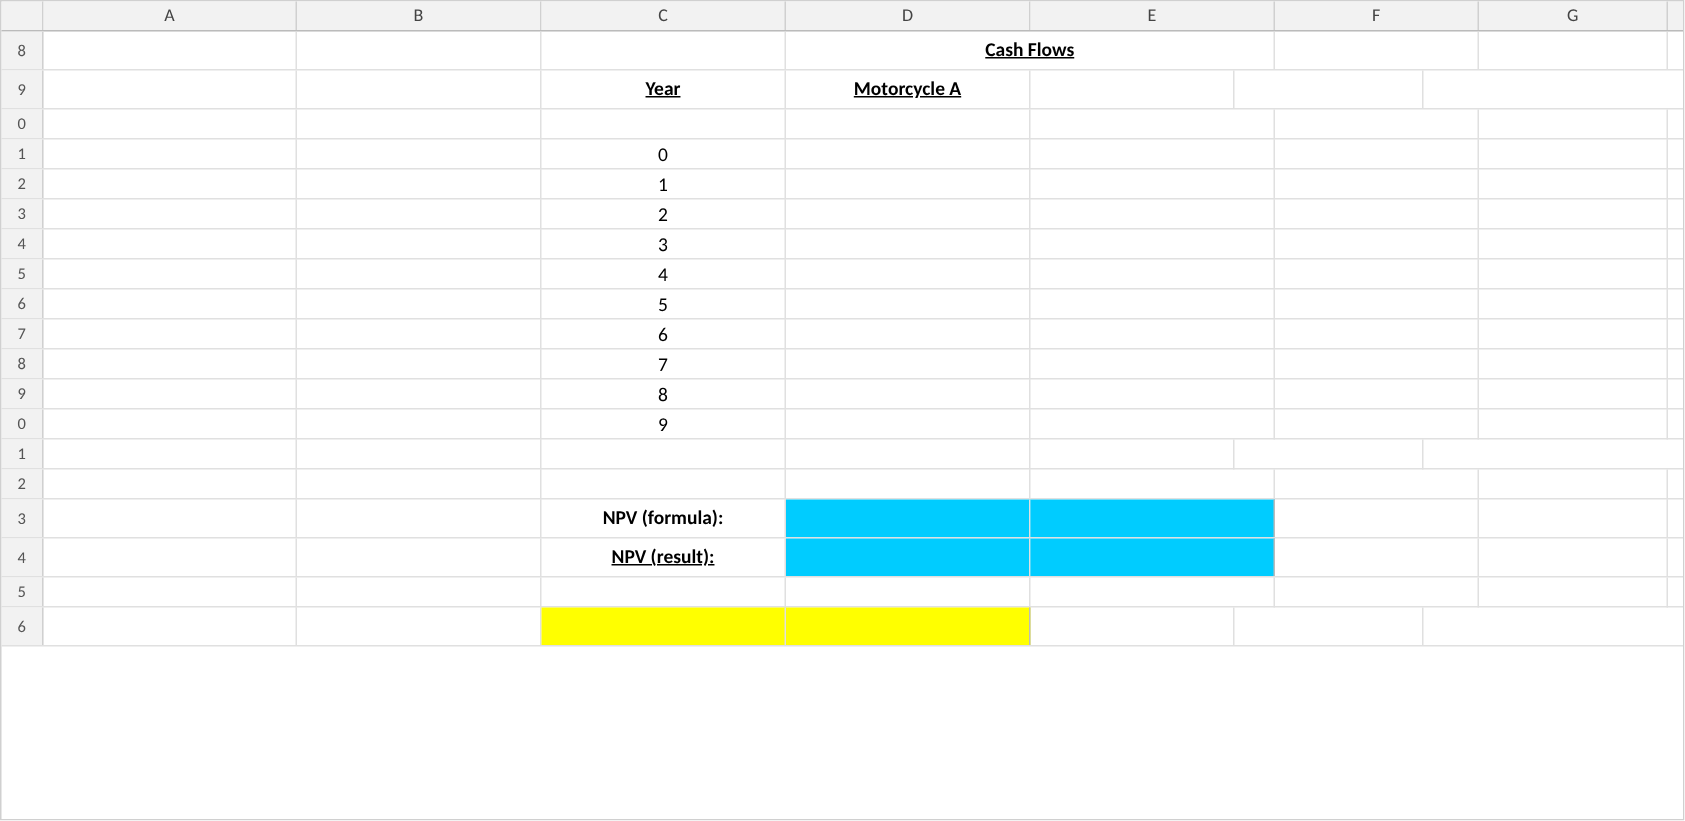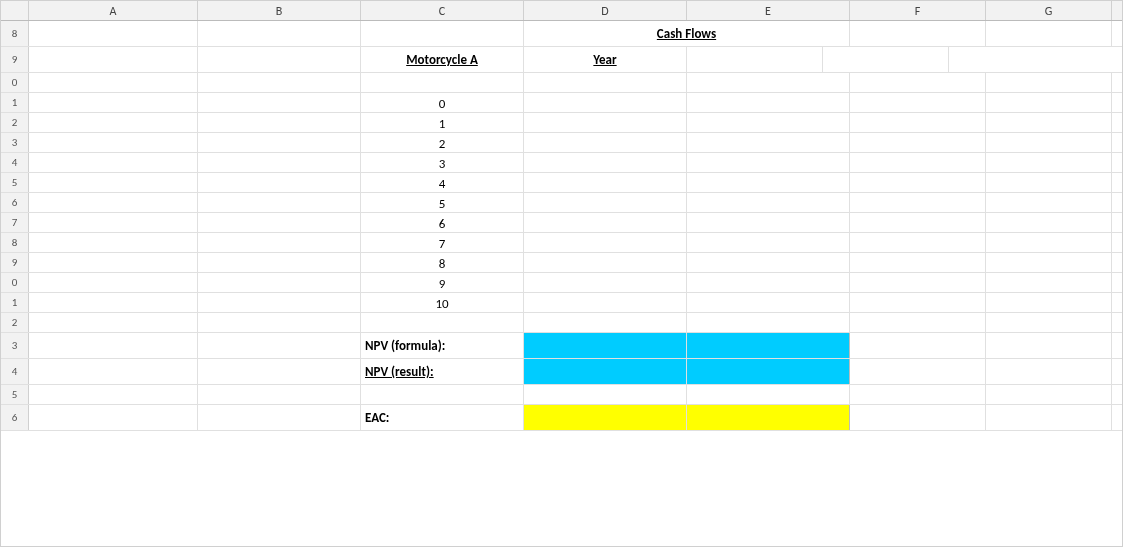--- a/index.html
+++ b/index.html
@@ -81,21 +81,21 @@
       padding: 0 4px;
       min-height: 20px;
       font-size: 13px;
     }
 
     .cell-center {
       justify-content: center;
     }
 
     .cell-right {
-      justify-content: flex-start;
+      justify-content: center;
     }
 
     
     .col-a { width: 169px; }
     .col-b { width: 163px; }
     .col-c { width: 163px; }
     .col-d { width: 163px; }
     .col-e { width: 163px; }
     .col-f { width: 136px; }
     .col-g { width: 126px; }
@@ -146,26 +146,26 @@
         <span class="cash-flows-header">Cash Flows</span>
       </div>
       <div class="cell col-f"></div>
       <div class="cell col-g"></div>
     </div>
 
     <div class="grid-row" style="height:26px;">
       <div class="row-num">9</div>
       <div class="cell col-a"></div>
       <div class="cell col-b"></div>
+      <div class="cell col-c cell-center">
+        <span class="col-label">Year</span>
+      </div>
       <div class="cell col-d cell-center">
         <span class="col-label">Motorcycle A</span>
       </div>
-      <div class="cell col-c cell-center">
-        <span class="col-label">Year</span>
-      </div>
       <div class="cell col-f"></div>
       <div class="cell col-g"></div>
     </div>
 
     <div class="grid-row" style="height:20px;">
       <div class="row-num">0</div>
       <div class="cell col-a"></div>
       <div class="cell col-b"></div>
       <div class="cell col-c"></div>
       <div class="cell col-d"></div>
@@ -281,21 +281,20 @@
       <div class="cell col-d"></div>
       <div class="cell col-e"></div>
       <div class="cell col-f"></div>
       <div class="cell col-g"></div>
     </div>
 
     <div class="grid-row" style="height:20px;">
       <div class="row-num">1</div>
       <div class="cell col-a"></div>
       <div class="cell col-b"></div>
-      <div class="cell col-c cell-center">10</div>
       <div class="cell col-d"></div>
       <div class="cell col-e"></div>
       <div class="cell col-f"></div>
       <div class="cell col-g"></div>
     </div>
 
     <div class="grid-row" style="height:20px;">
       <div class="row-num">2</div>
       <div class="cell col-a"></div>
       <div class="cell col-b"></div>
@@ -340,23 +339,20 @@
       <div class="cell col-d"></div>
       <div class="cell col-e"></div>
       <div class="cell col-f"></div>
       <div class="cell col-g"></div>
     </div>
 
     <div class="grid-row" style="height:26px;">
       <div class="row-num">6</div>
       <div class="cell col-a"></div>
       <div class="cell col-b"></div>
-      <div class="cell col-c cell-right" style="font-weight:bold;">
-        <span>EAC:</span>
-      </div>
       <div class="cell col-d yellow-bg"></div>
       <div class="cell col-e yellow-bg" style="border-right:1px solid #bbb;"></div>
       <div class="cell col-f"></div>
       <div class="cell col-g"></div>
     </div>
 
   </div>
 </div>
 
 </body></html>

